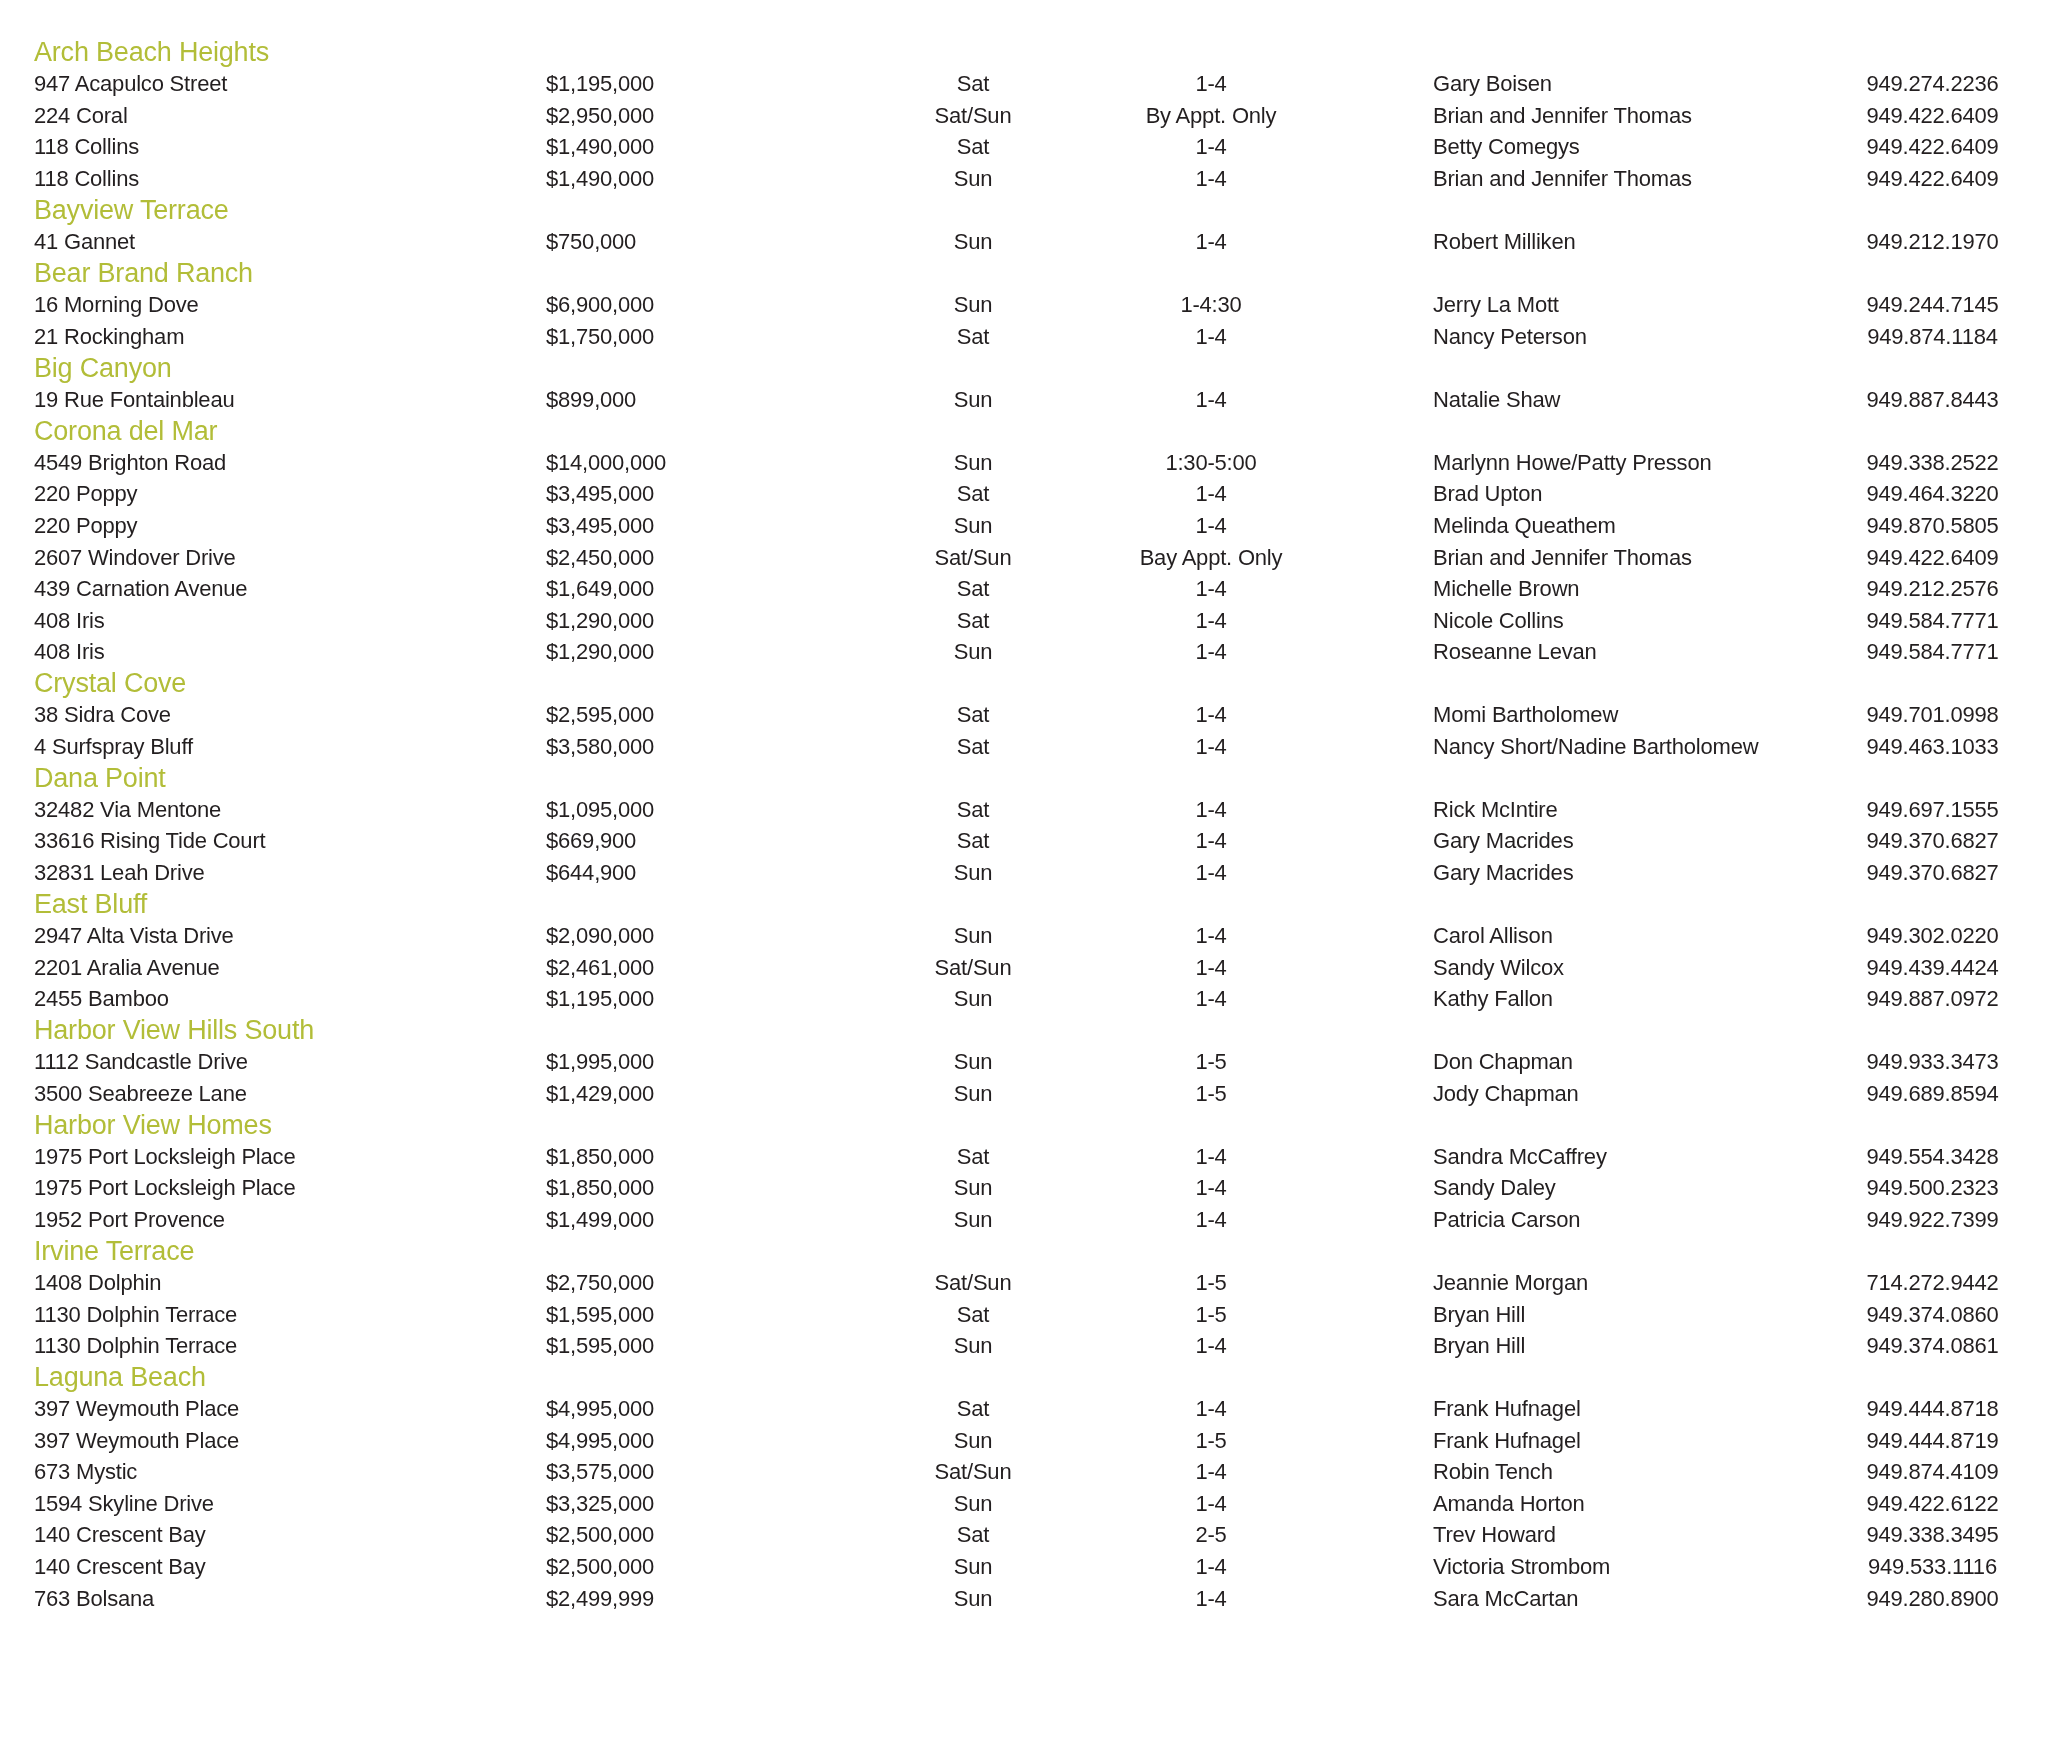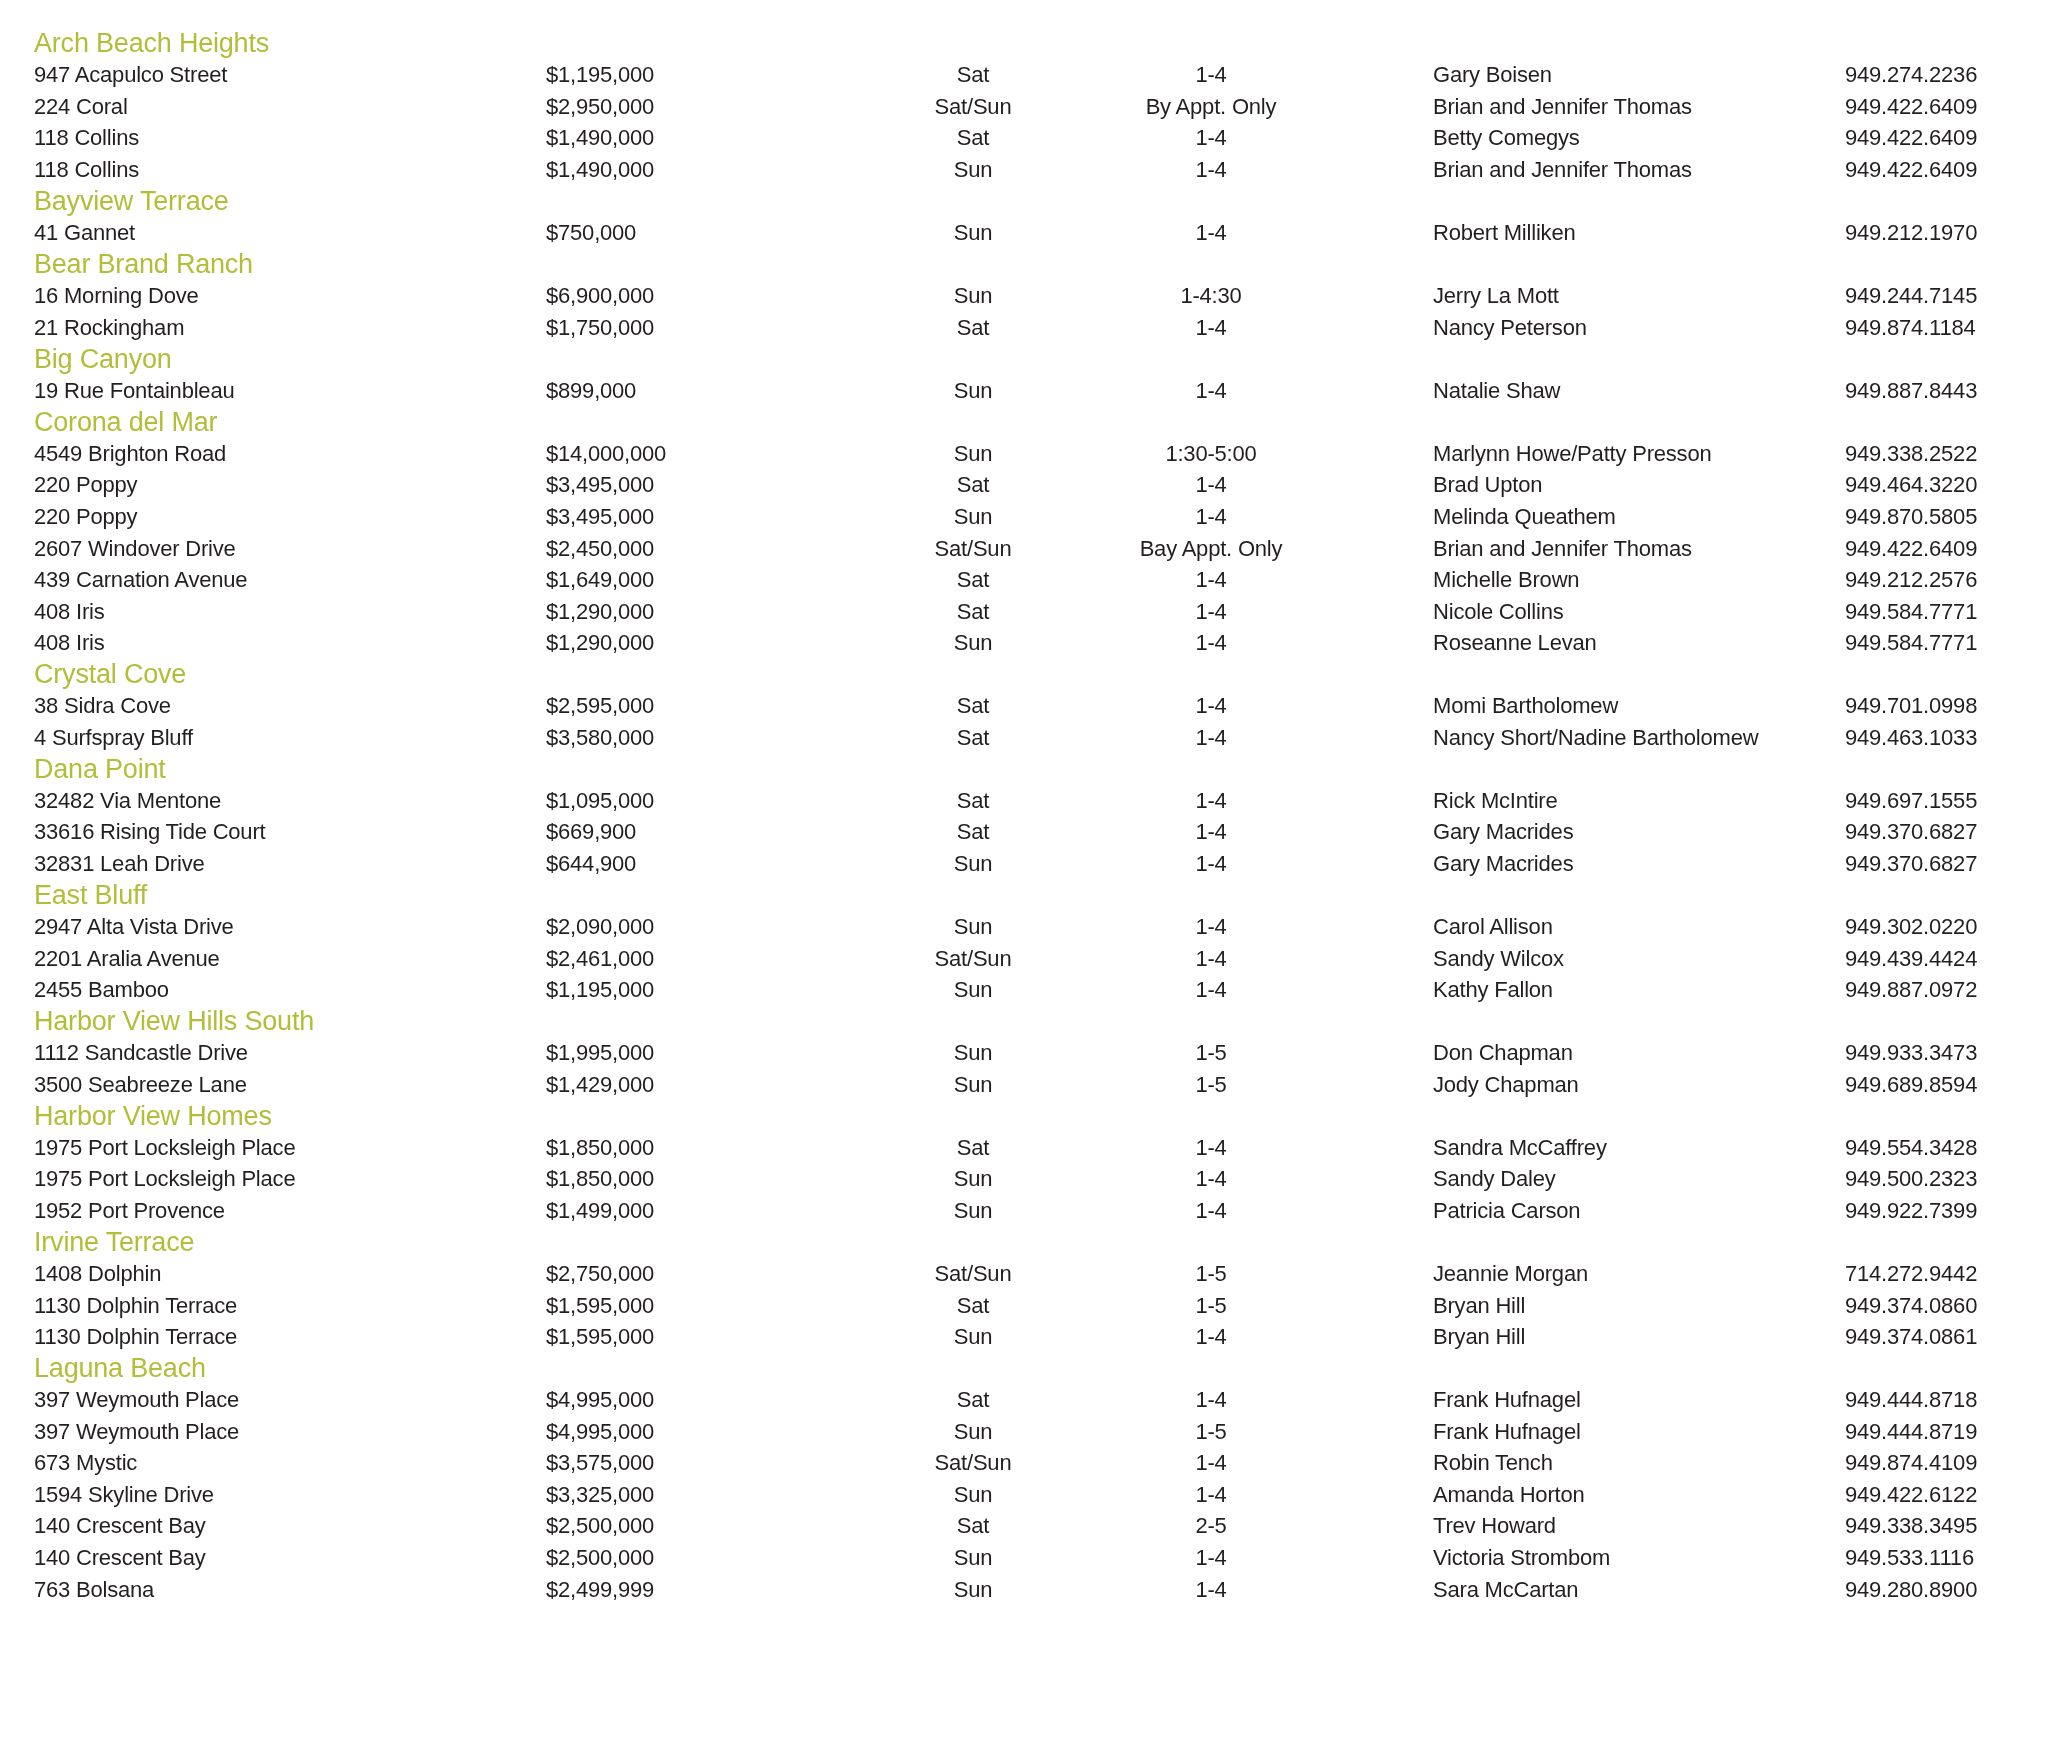--- a/index.html
+++ b/index.html
@@ -6,21 +6,21 @@
   body {
     width: 2067px;
     height: 1748px;
     background: #ffffff;
     overflow: hidden;
   }
   .page {
     box-sizing: border-box;
     width: 2067px;
     height: 1748px;
-    padding: 28px 47px 0 34px;
+    padding: 37px 47px 0 34px;
     font-family: "Liberation Sans", sans-serif;
     color: #231f20;
     letter-spacing: -0.2px;
   }
   .heading-row {
     height: 31.55px;
     display: flex;
     align-items: center;
   }
   .heading {
@@ -35,21 +35,21 @@
     grid-template-columns: 512px 300px 254px 222px 523px 175px;
     align-items: center;
   }
   .cell {
     font-size: 22px;
     line-height: 1;
     white-space: nowrap;
   }
   .cell.day, .cell.time { text-align: center; }
   .cell.agent { padding-left: 111px; box-sizing: border-box; }
-  .cell.phone { text-align: left; }
+  .cell.phone { text-align: center; }
 </style>
 </head>
 <body>
 
 <div class="page">
   <div id="rows">
       <div class="heading-row">
         <span class="heading">Arch Beach Heights</span>
       </div>
       <div class="row">

